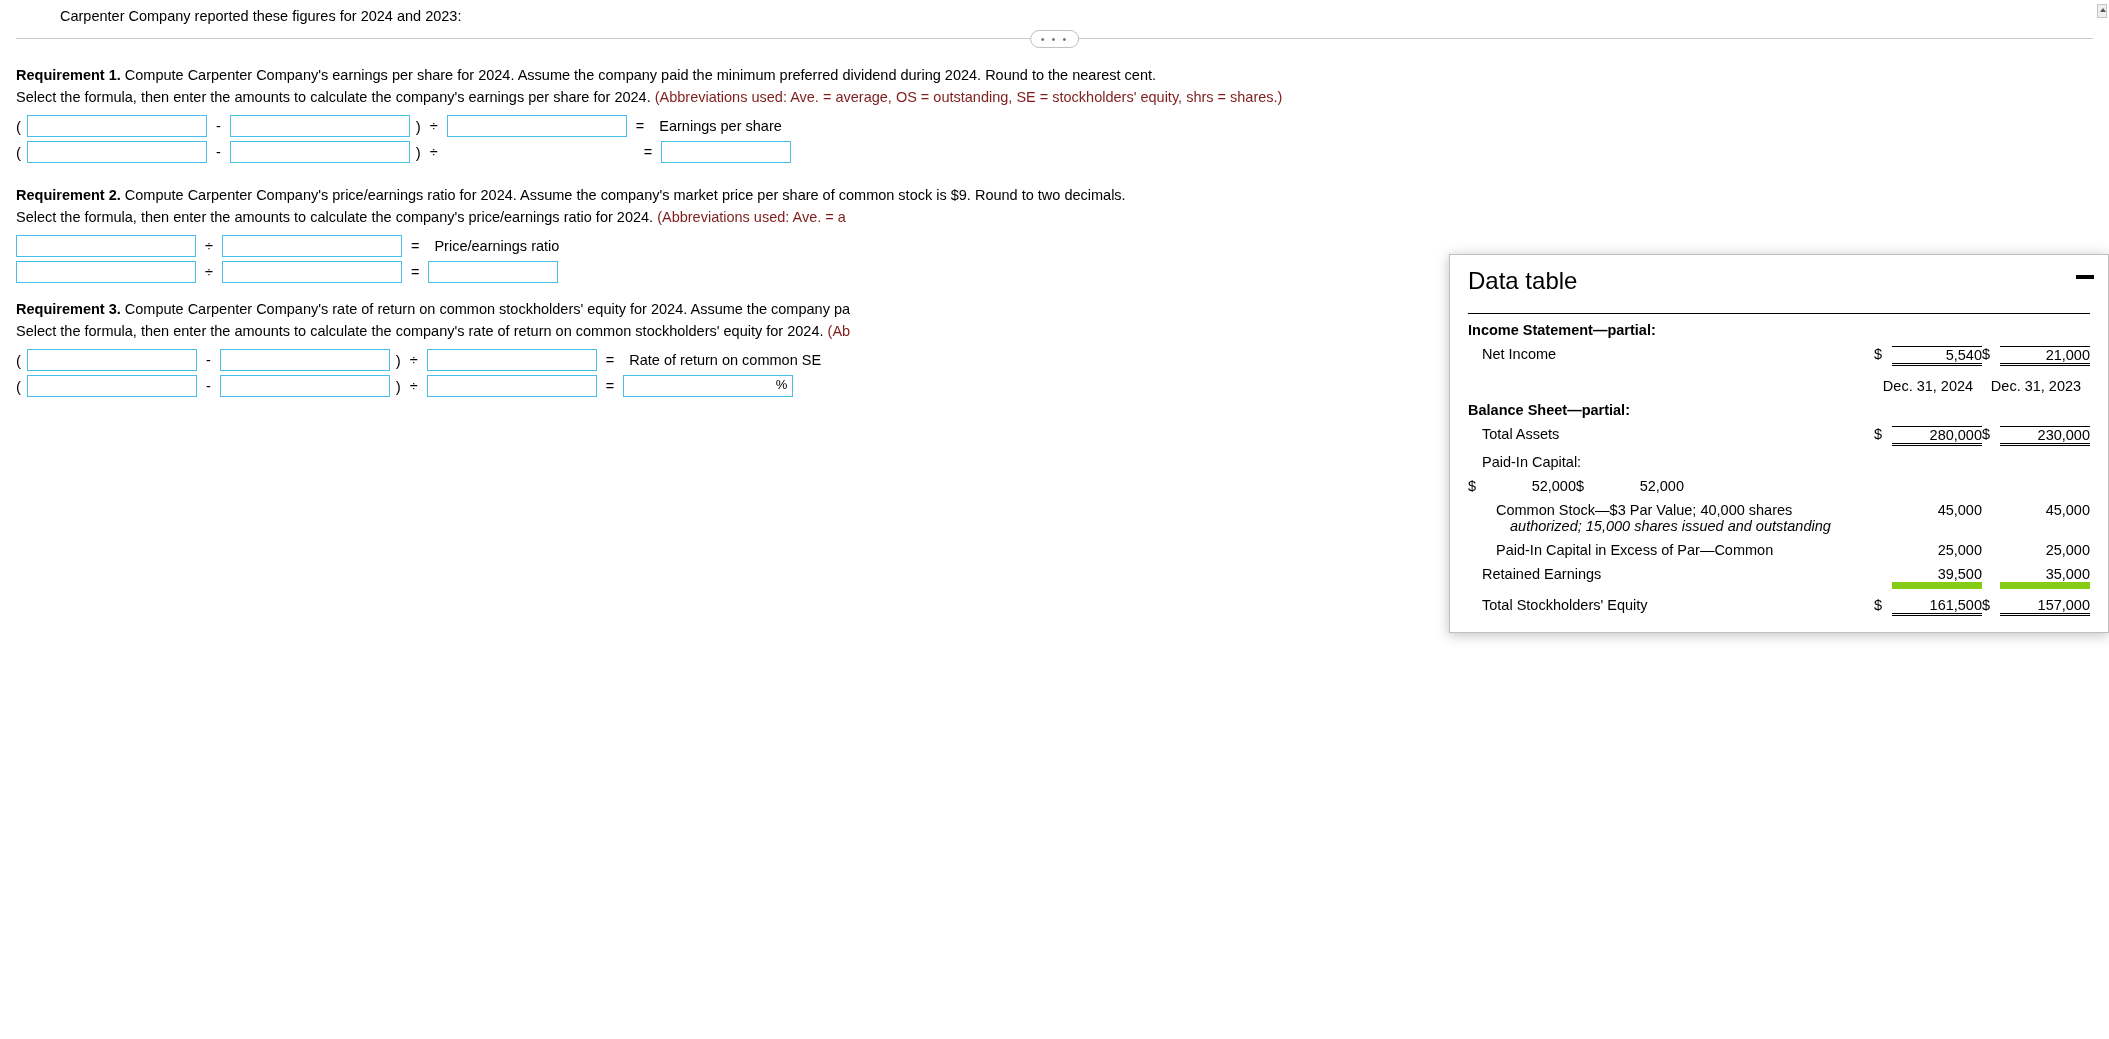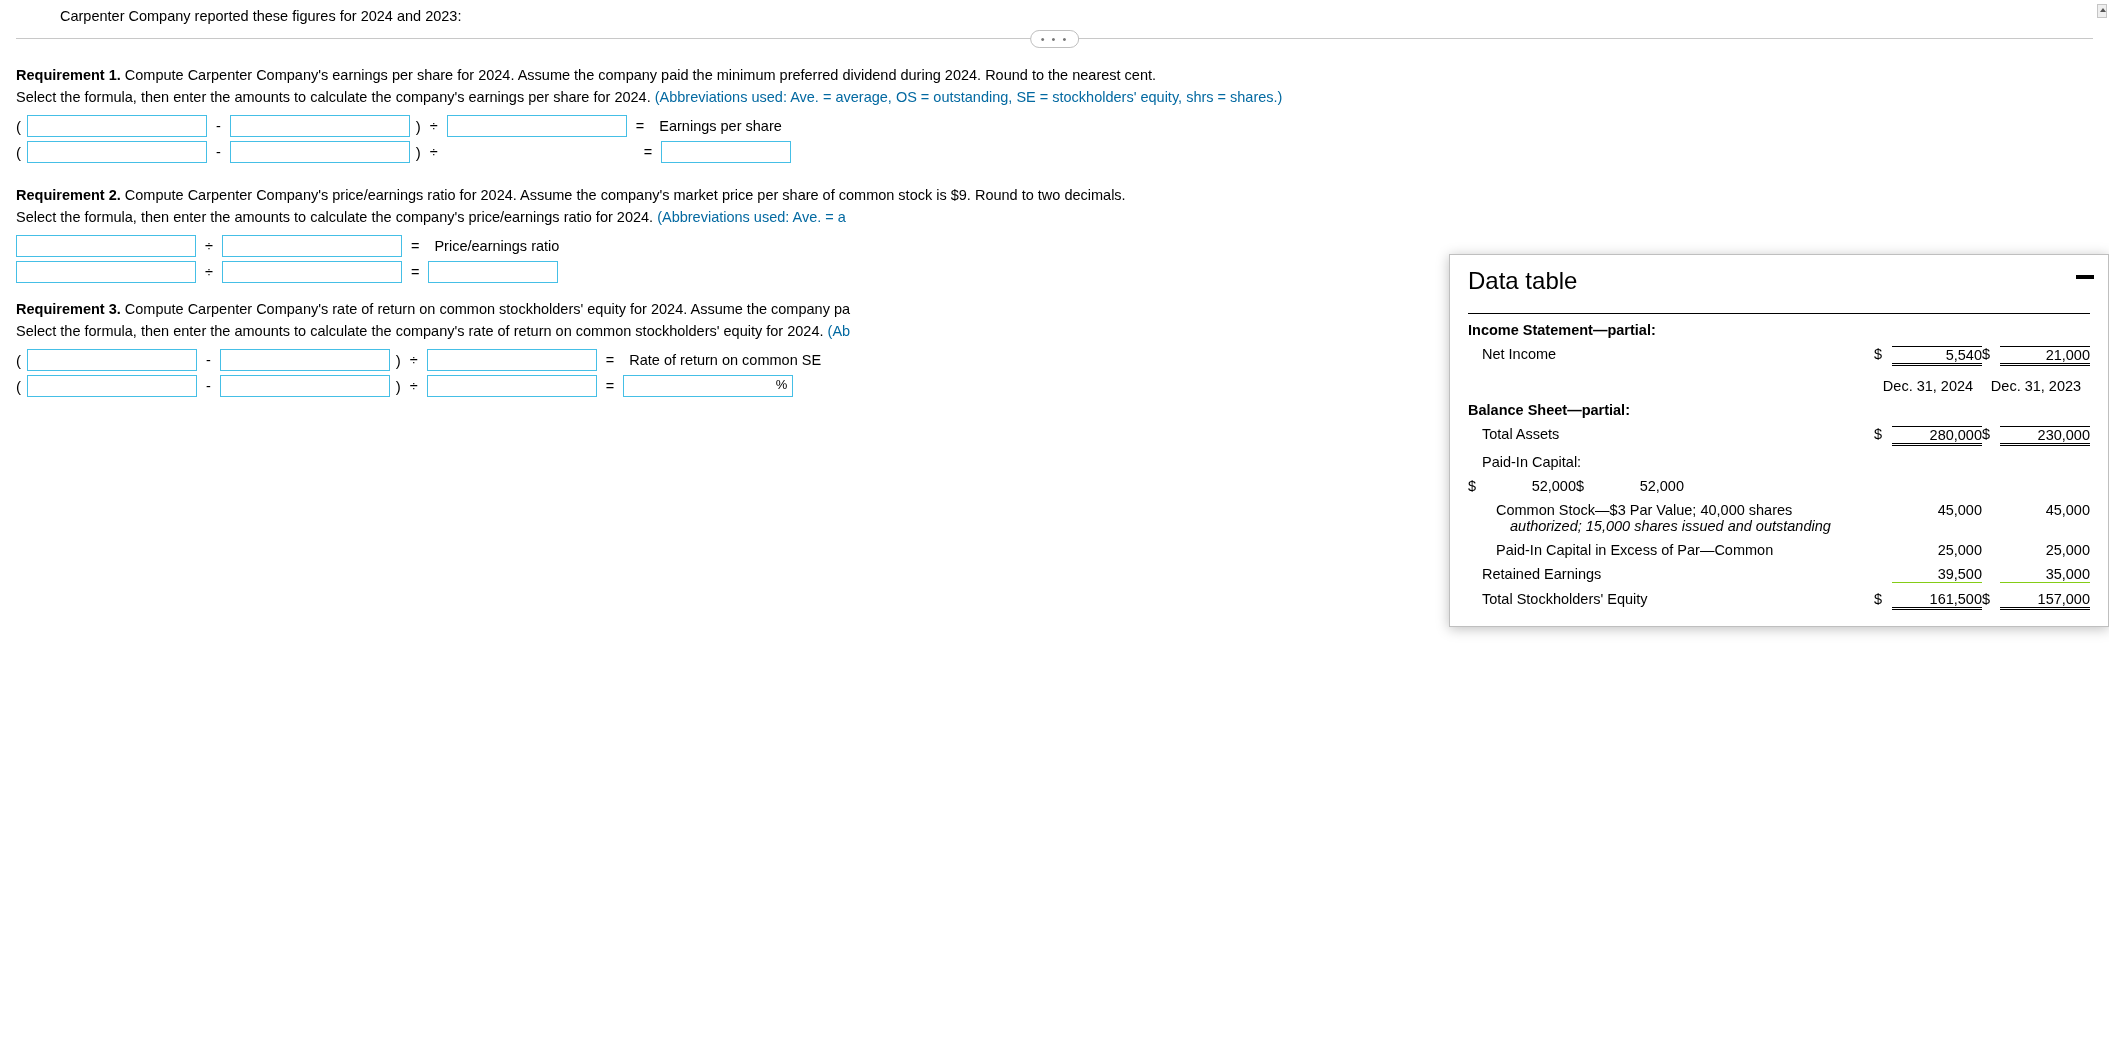--- a/index.html
+++ b/index.html
@@ -16,21 +16,21 @@
   .hr-wrap { position: relative; margin: 14px 0 28px; }
   .hr-line { border: none; border-top: 1px solid #c8c8c8; margin: 0; }
   .hr-pill {
     position: absolute; left: 50%; top: 50%; transform: translate(-50%,-50%);
     background:#fff; border:1px solid #bfbfbf; border-radius:14px;
     padding:0 10px; font-size:11px; letter-spacing:2px; color:#777; line-height:16px;
   }
   .req { margin: 10px 0 6px; }
   .req b { font-weight:700; }
   .sel-line { margin-bottom: 10px; }
-  .abbr { color:#0369a1; }
+  .abbr { color:#7f1d1d; }
   .formula-row {
     display:flex; align-items:center; gap:6px; margin:4px 0; flex-wrap:nowrap;
   }
   .paren { font-size:15px; }
   .op { padding:0 3px; }
   .txt-in {
     height:22px; border:1px solid #45bfe6; background:#fff;
     font-family:inherit; font-size:13px; padding:0 4px;
   }
   .w-lg { width:180px; }
@@ -62,21 +62,21 @@
   }
   .top-border { border-top:1px solid #000; margin-bottom:4px; }
   .dt-row { display:flex; align-items:flex-start; padding:4px 0; }
   .dt-label   { flex: 1 1 auto; padding-right:8px; }
   .dt-label.indent1 { padding-left:14px; }
   .dt-label.indent2 { padding-left:28px; }
   .dt-sym     { width:18px; text-align:left; }
   .dt-val     { width:90px; text-align:right; }
   .hdr-row .dt-val { font-weight:400; text-align:center; }
   .border-top1 { border-top:1px solid #000; }
-  .border-bot1 { border-bottom:1px solid #84cc16; }
+  .border-bot1 { border-bottom:7px solid #84cc16; }
   .dbl-bot { border-bottom:3px double #000; }
   .cellbox { display:inline-block; width:100%; }
   .section-title { font-weight:700; }
   .scroll-hint {
     position:fixed; right:2px; top:4px; width:10px; height:14px;
     background:#efefef; border:1px solid #c5c5c5;
   }
   .scroll-hint::before {
     content:""; position:absolute; left:2px; top:3px;
     border-left:3px solid transparent; border-right:3px solid transparent;

